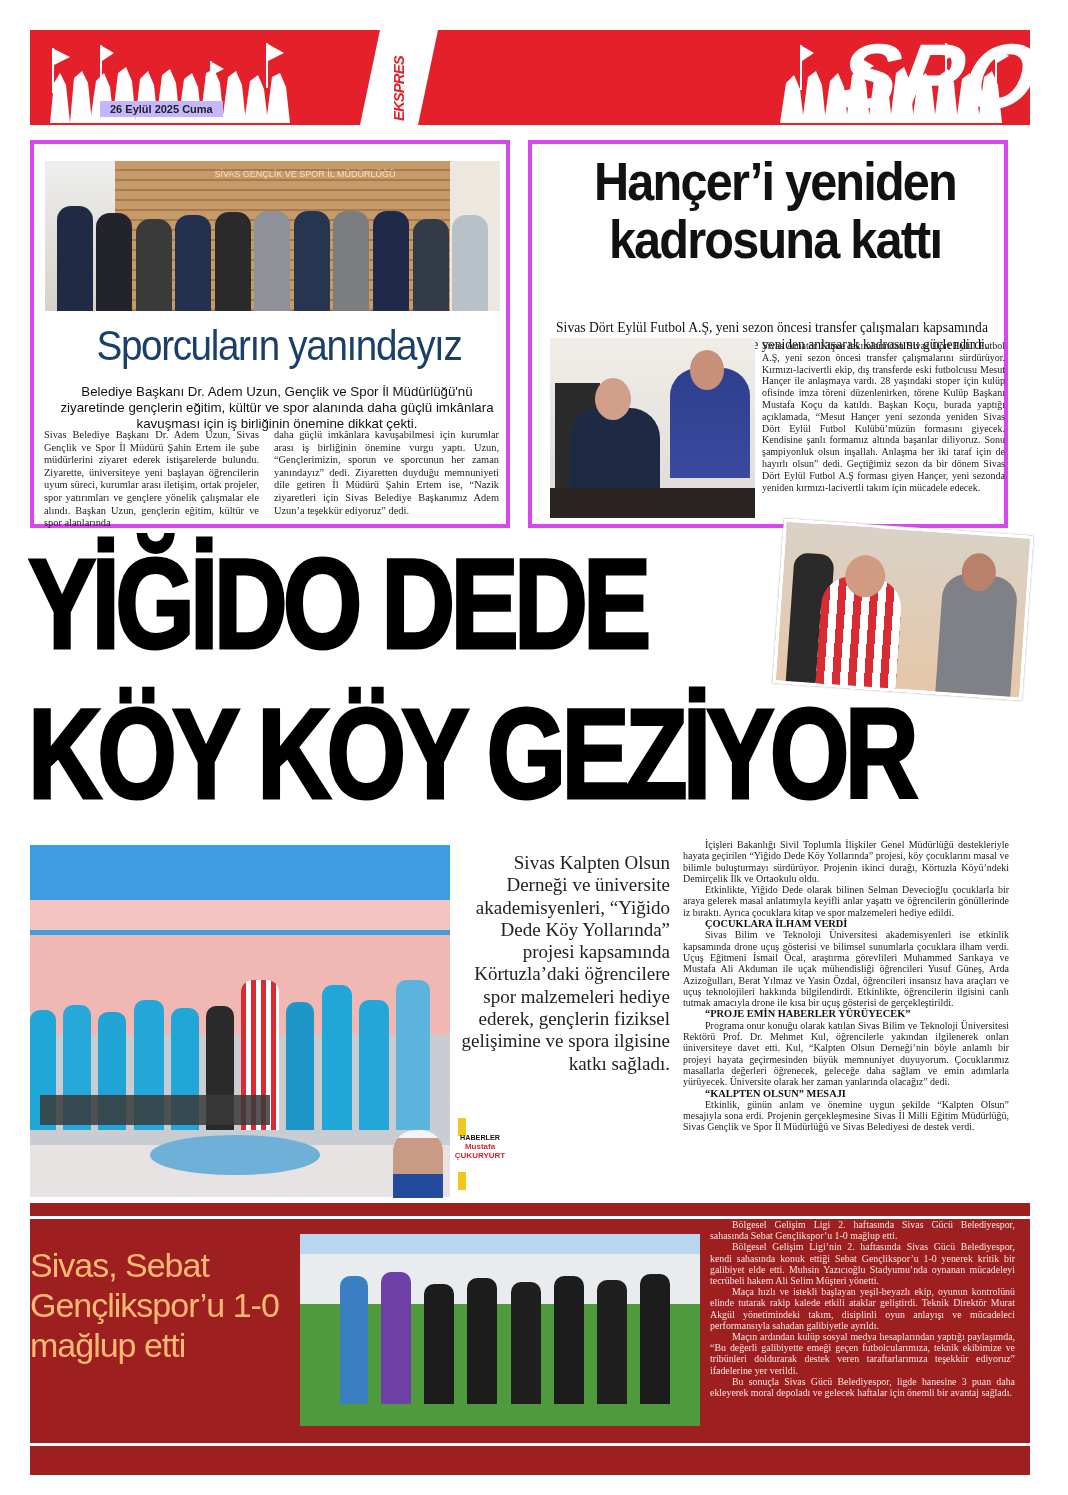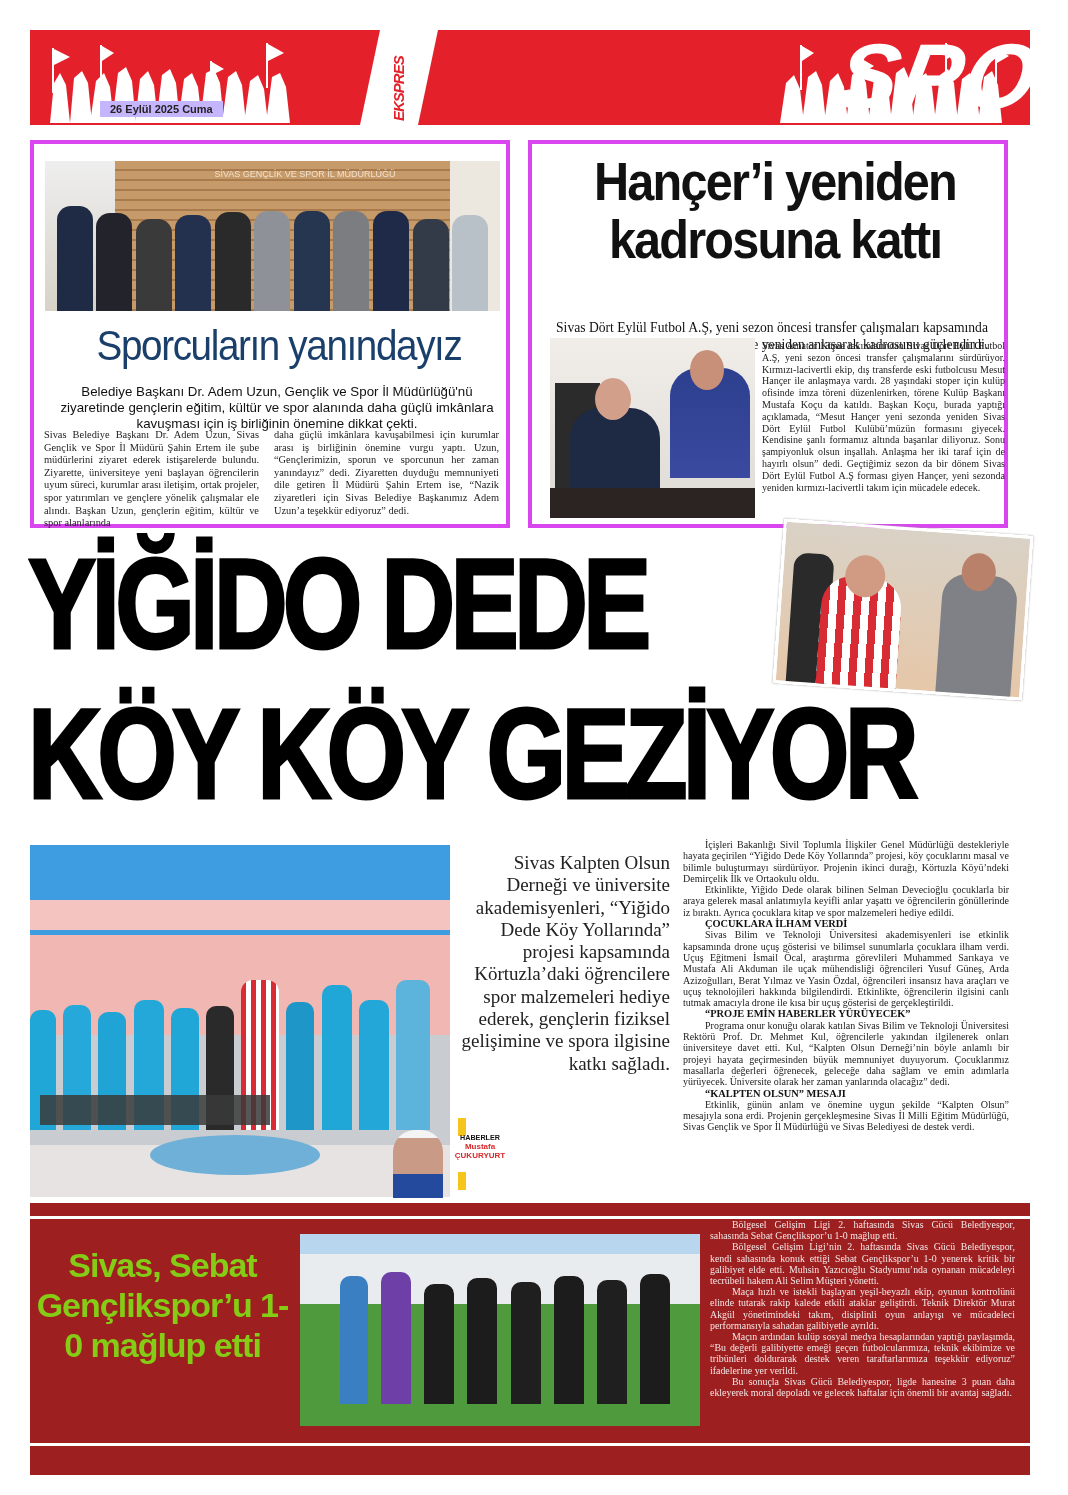--- a/index.html
+++ b/index.html
@@ -33,21 +33,21 @@
 
   .col-text { position: absolute; left: 683px; top: 839px; width: 326px; font-size: 10px; line-height: 11.3px; }
   .col-text p { text-indent: 22px; }
   .col-text h4 { font-family: "Liberation Serif", serif; font-size: 10.4px; font-weight: bold; padding-left: 22px; color: #111; }
 
   .byline { position: absolute; left: 455px; top: 1133px; width: 70px; text-align: center; font-family: "Liberation Sans", sans-serif; font-weight: bold; font-size: 7.2px; line-height: 9px; }
   .yellow-bar { position: absolute; width: 8px; height: 18px; background: #f5c51b; }
 
   .band { position: absolute; left: 30px; top: 1203px; width: 1000px; height: 272px; background: #9e1f1f; }
   .band-line { position: absolute; left: 0; width: 1000px; height: 3px; background: #fff; }
-  .band-title { position: absolute; left: 0; top: 42px; width: 265px; text-align: center; font-family: "Liberation Sans", sans-serif; font-weight: bold; font-size: 34px; line-height: 40px; color: #84cc16; letter-spacing: -1px; }
+  .band-title { position: absolute; left: 0; top: 42px; width: 265px; text-align: left; font-family: "Liberation Sans", sans-serif; font-weight: normal; font-size: 34px; line-height: 40px; color: #fdba74; letter-spacing: -1px; }
   .band-text { position: absolute; left: 680px; top: 16px; width: 305px; font-size: 9.9px; line-height: 11.2px; color: #f4e6e6; }
   .band-text p { text-indent: 22px; }
 </style>
 </head>
 <body>
 
 <div class="masthead">
   <div class="mh-left">
     <svg class="crowd crowd-l" viewBox="0 0 260 80" preserveAspectRatio="none">
       <g fill="#fff">

